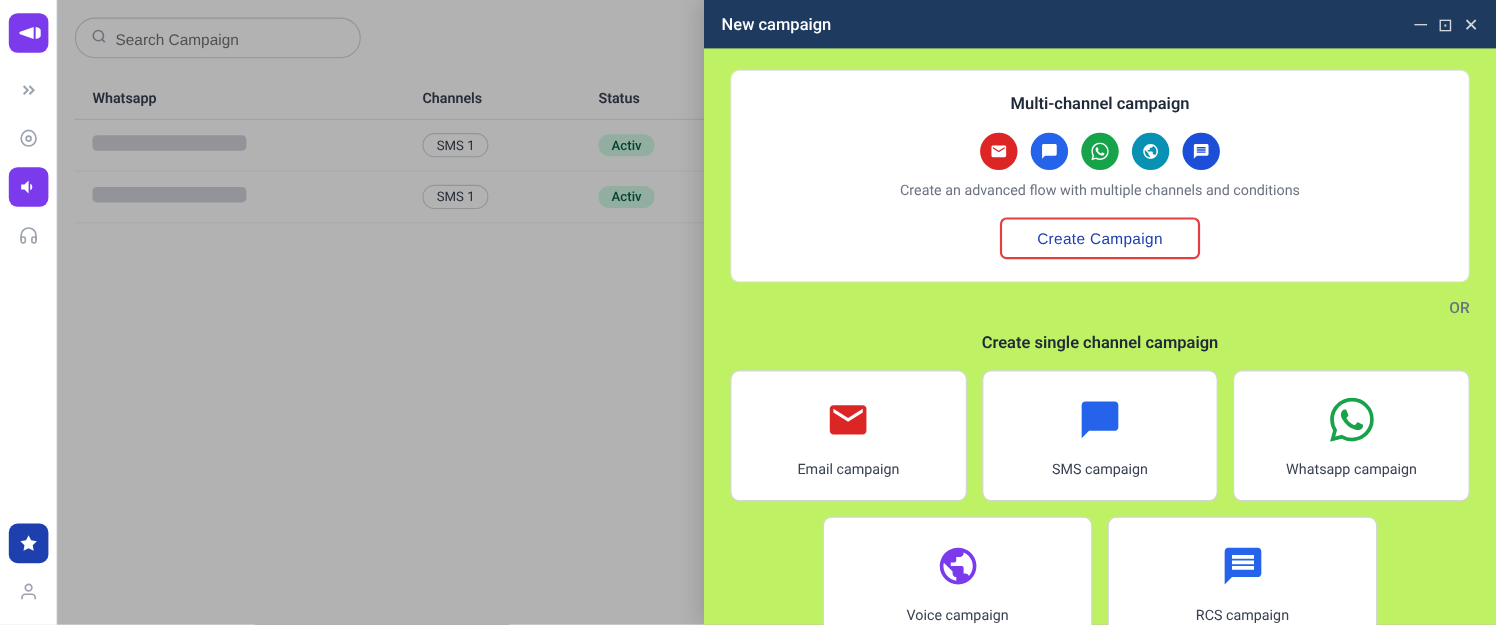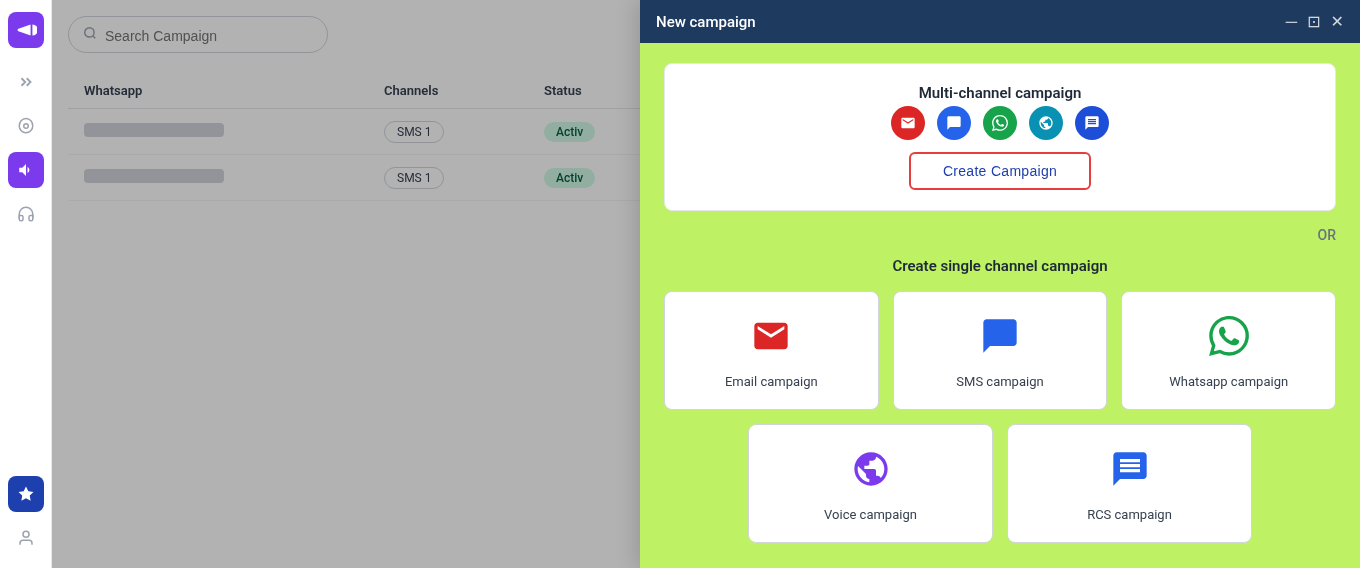--- a/index.html
+++ b/index.html
@@ -198,21 +198,21 @@
       border: 1px solid #e5e7eb;
       border-radius: 8px;
       padding: 20px;
       text-align: center;
       margin-bottom: 0;
     }
     .multi-channel-title {
       font-size: 15px;
       font-weight: 600;
       color: #1f2937;
-      margin-bottom: 4px;
+      margin-bottom: 18px;
     }
     .channel-icons-row {
       display: flex;
       justify-content: center;
       gap: 12px;
       margin-bottom: 12px;
     }
     .channel-icon-circle {
       width: 34px;
       height: 34px;
@@ -426,20 +426,21 @@
                 <path d="M12 2C6.48 2 2 6.48 2 12s4.48 10 10 10 10-4.48 10-10S17.52 2 12 2zm-1 17.93c-3.95-.49-7-3.85-7-7.93 0-.62.08-1.21.21-1.79L9 15v1c0 1.1.9 2 2 2v1.93zm6.9-2.54c-.26-.81-1-1.39-1.9-1.39h-1v-3c0-.55-.45-1-1-1H8v-2h2c.55 0 1-.45 1-1V7h2c1.1 0 2-.9 2-2v-.41c2.93 1.19 5 4.06 5 7.41 0 2.08-.8 3.97-2.1 5.39z"></path>
               </svg>
             </div>
 
             <div class="channel-icon-circle ci-blue2">
               <svg width="16" height="16" viewBox="0 0 24 24" fill="white">
                 <path d="M20 2H4c-1.1 0-2 .9-2 2v18l4-4h14c1.1 0 2-.9 2-2V4c0-1.1-.9-2-2-2zm-2 12H6v-2h12v2zm0-3H6V9h12v2zm0-3H6V6h12v2z"></path>
               </svg>
             </div>
           </div>
+          <div class="multi-channel-desc">Create an advanced flow with multiple channels and conditions</div>
           <button class="create-campaign-btn">Create Campaign</button>
         </div>
 
         <div class="or-divider">OR</div>
 
         <div class="single-channel-title">Create single channel campaign</div>
 
         <div class="single-channel-grid">
 
           <div class="single-channel-card">

